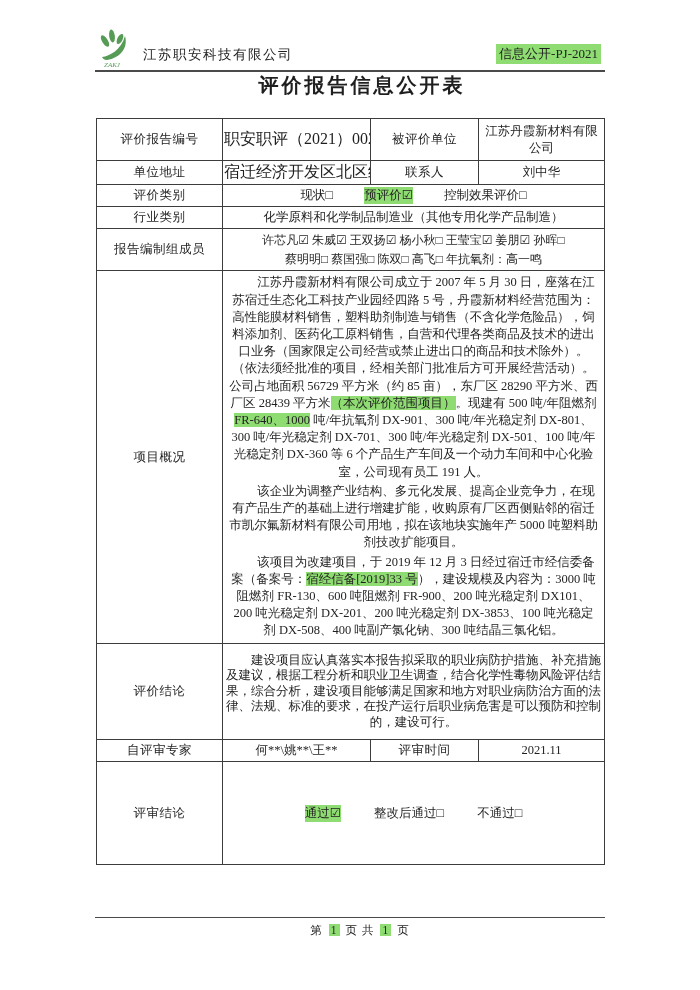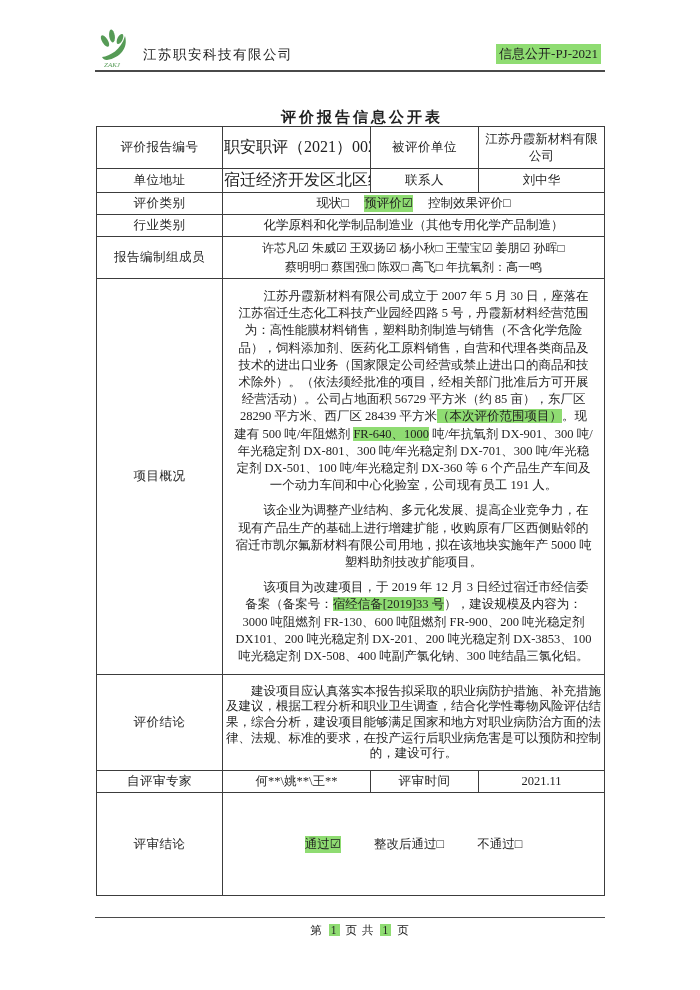--- a/index.html
+++ b/index.html
@@ -13,38 +13,38 @@
 
   
   .header { position:absolute; left:95px; top:28px; width:510px; height:44px;
             border-bottom:2px solid #4a4a4a; }
   .logo { position:absolute; left:0; bottom:1px; }
   .company { position:absolute; left:48px; bottom:6px; font-size:13.5px; letter-spacing:1.5px; }
   .doccode { position:absolute; right:4px; bottom:6px; font-size:13px;
              background:var(--hl); padding:1px 3px; }
 
   
-  .title { position:absolute; top:108px; left:0; width:700px; text-align:center;
-           font-size:15px; font-weight:bold; letter-spacing:3px;padding-left:24px; }
+  .title { position:absolute; top:72px; left:0; width:700px; text-align:center;
+           font-size:20px; font-weight:bold; letter-spacing:3px;padding-left:24px; }
 
   
-  table.tbl { position:absolute; left:96px; top:126px; width:508px;
+  table.tbl { position:absolute; left:96px; top:118px; width:508px;
               border-collapse:collapse; table-layout:fixed; font-size:12.5px; }
   .tbl td { border:1px solid var(--line); padding:1px 3px; text-align:center;
             vertical-align:middle; overflow:hidden; }
   .c1 { width:126px; } .c2 { width:148px; } .c3 { width:108px; } .c4 { width:126px; }
   td.lbl { letter-spacing:0.5px; }
   td.nowrap { white-space:nowrap; font-size:16px; padding:1px 1px; }
   .members-cell { text-align:left; font-size:12px; line-height:19px; padding:2px 4px; }
   .overview-cell { text-align:justify; padding:4px 3px; }
-  .overview-cell p { margin:8px; text-indent:2em; line-height:17.2px; }
+  .overview-cell p { margin:2px; text-indent:2em; line-height:17.2px; }
   .concl-cell { text-align:justify; padding:3px 4px; line-height:15.6px; }
   .concl-cell p { margin:0; text-indent:2em; line-height:15.6px; }
   .opt { display:inline-block; }
-  .gap28 .opt + .opt { margin-left:12px; }
+  .gap28 .opt + .opt { margin-left:28px; }
   .gap20 .opt + .opt { margin-left:20px; }
   .gap30 .opt + .opt { margin-left:30px; }
   .hl { background:var(--hl); }
 
   
   .footer-rule { position:absolute; left:95px; top:917px; width:510px; height:0;
                  border-top:1.5px solid #4a4a4a; }
   .footer-text { position:absolute; top:923px; left:10px; width:700px; text-align:center;
                  font-size:11.5px; letter-spacing:1px; }
   .footer-text span { margin:0 3px; }

